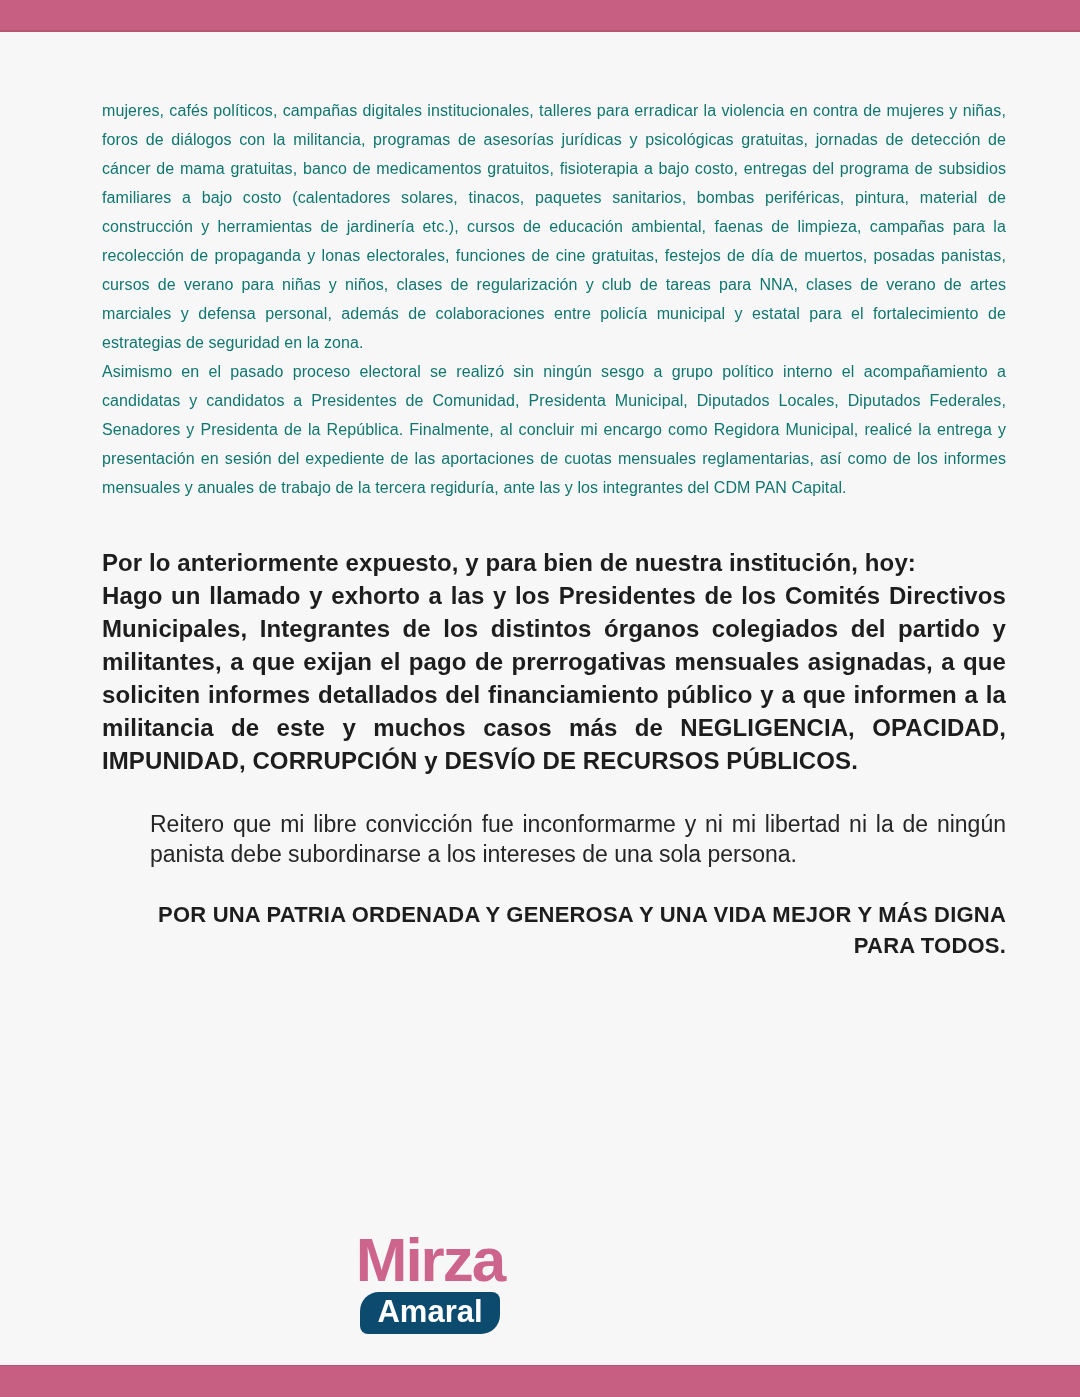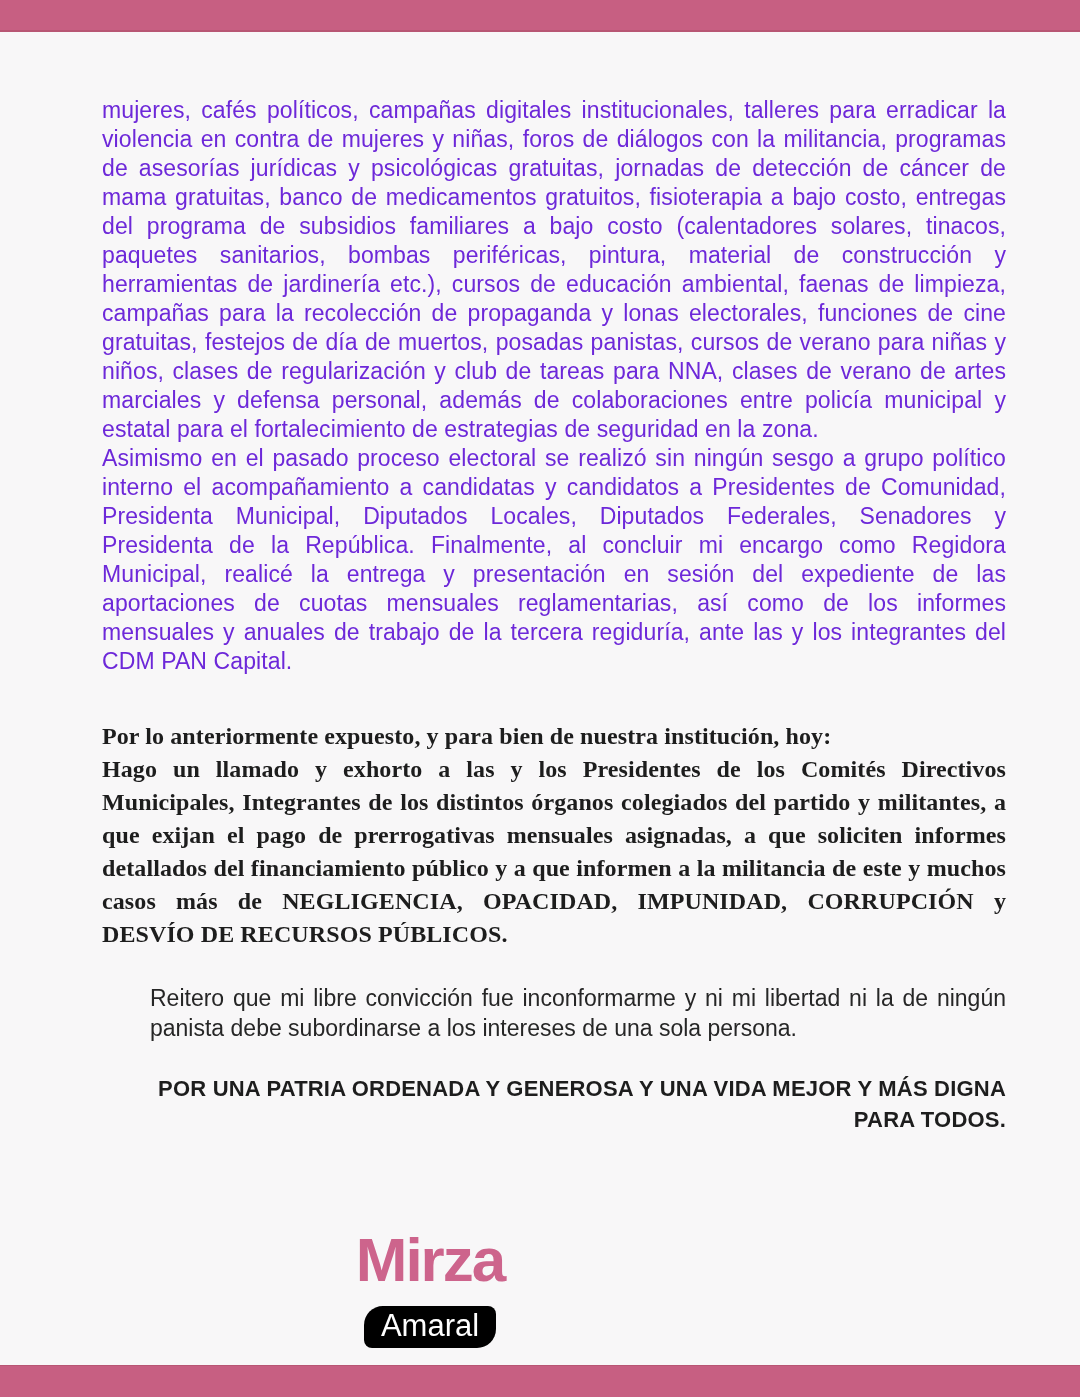--- a/index.html
+++ b/index.html
@@ -32,32 +32,31 @@
     border-top: 1px solid #b85674;
   }
   .content {
     position: absolute;
     top: 30px;
     left: 102px;
     width: 904px;
   }
   p { margin: 0; }
   .body-par {
-    font-size: 23px;
+    font-size: 16px;
     line-height: 29px;
     text-align: justify;
     letter-spacing: 0.1px;
-    color: #6d28d9;
+    color: #0f766e;
   }
   .first-par { margin-top: 66px; }
   .bold-block {
     margin-top: 44px;
     font-weight: 700;
     color: #1d1d1d;
-    font-family: Liberation Serif, serif;
   }
   .bold-par {
     font-size: 24px;
     line-height: 33px;
     text-align: justify;
     letter-spacing: 0.1px;
   }
   .closing-par {
     margin-top: 32px;
     font-size: 23px;
@@ -85,26 +84,26 @@
   .logo-first {
     display: block;
     font-size: 62px;
     line-height: 56px;
     font-weight: 700;
     letter-spacing: -2px;
     color: #cd648c;
   }
   .logo-last {
     display: inline-block;
-    margin-top: 18px;
-    background: #000000;
+    margin-top: 4px;
+    background: #0c4a6e;
     color: #ffffff;
     font-size: 31px;
     line-height: 31px;
-    font-weight: 400;
+    font-weight: 700;
     padding: 4px 17px 7px 17px;
     border-radius: 19px 8px 19px 8px;
     letter-spacing: 0px;
   }
 </style>
 </head>
 <body>
 
 <div class="band top"></div>
 

